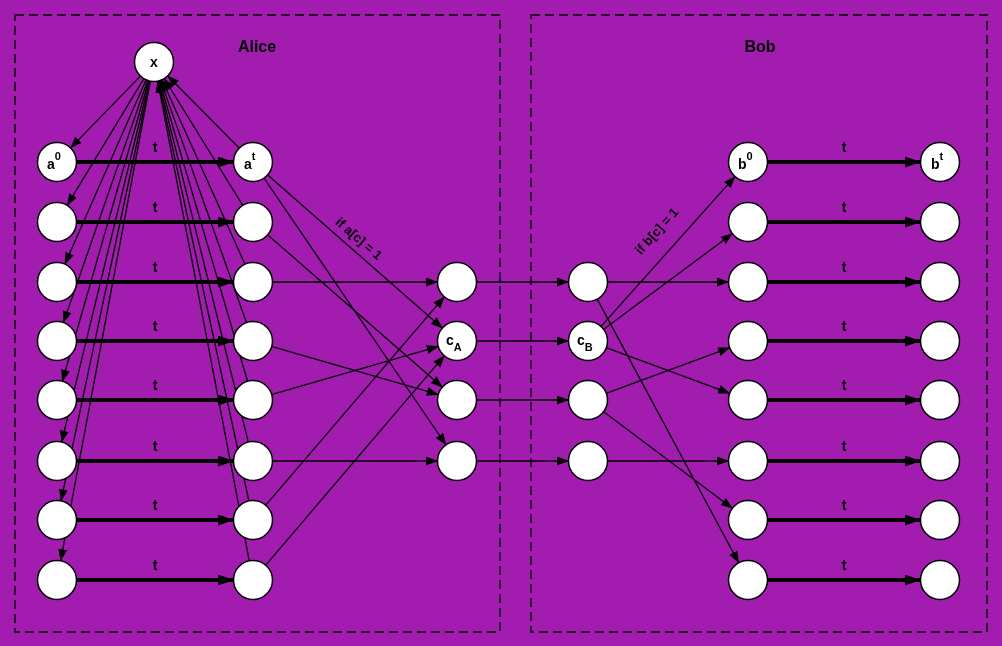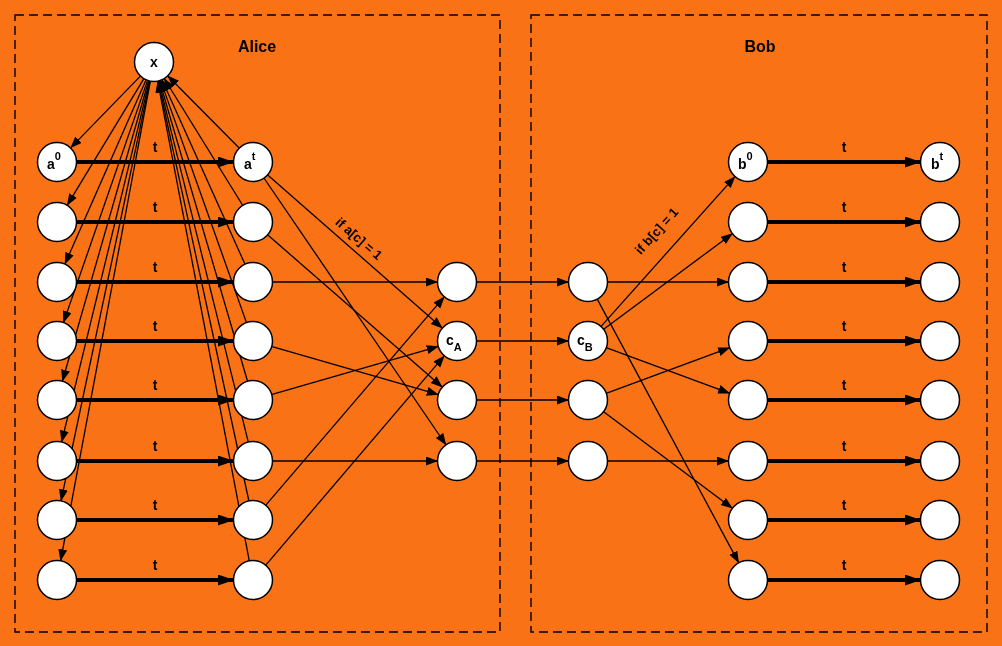--- a/index.html
+++ b/index.html
@@ -1,16 +1,16 @@
 <!DOCTYPE html>
 <html><head>
 <meta charset="utf-8">
 <style>
   html,body{margin:0;padding:0;background:#ffffff;}
-  .stage{position:relative;width:1002px;height:646px;background:#f97316;overflow:hidden;}
+  .stage{position:relative;width:1002px;height:646px;background:#a21caf;overflow:hidden;}
   svg{display:block;font-family:"Liberation Sans",sans-serif;}
   text{fill:#000000;font-weight:bold;}
   .box{fill:none;stroke:#000;stroke-width:1.4;stroke-dasharray:9 5;}
   .thin{stroke:#000;stroke-width:1.3;fill:none;}
   .thick{stroke:#000;stroke-width:4.2;fill:none;}
   .node{fill:#ffffff;stroke:#000;stroke-width:1.5;}
   .title{font-size:16px;}
   .nlabel{font-size:14px;}
   .sup{font-size:11px;}
   .tlabel{font-size:14px;}

